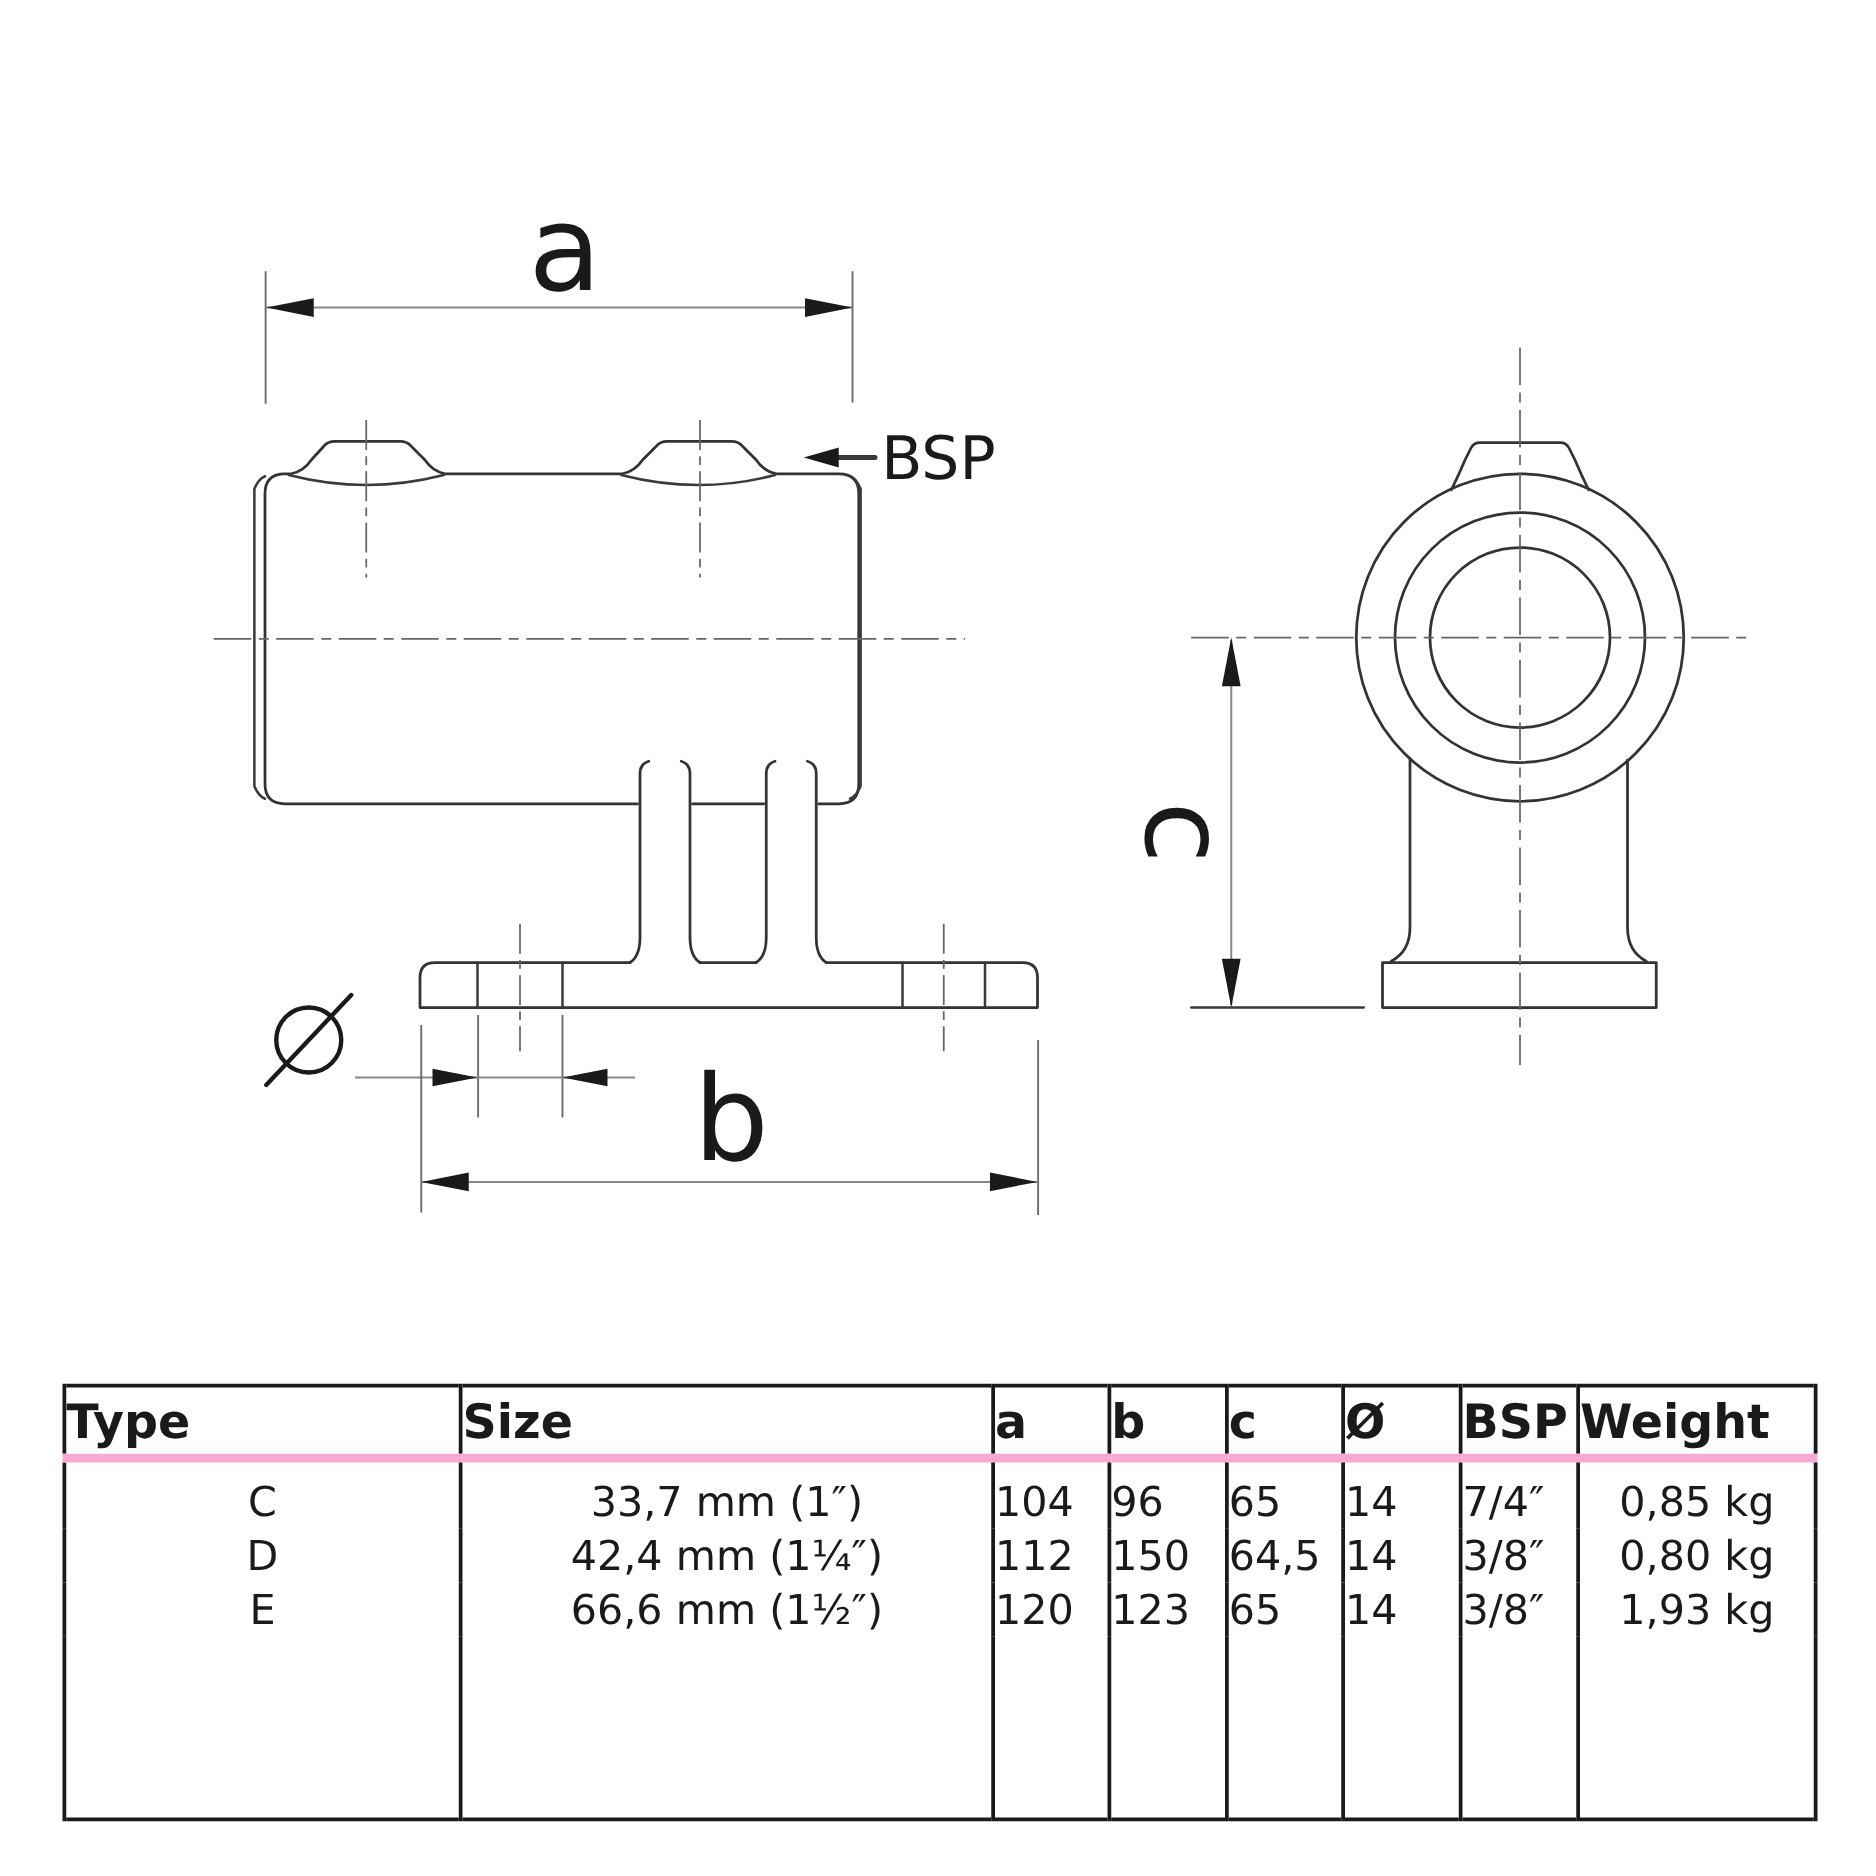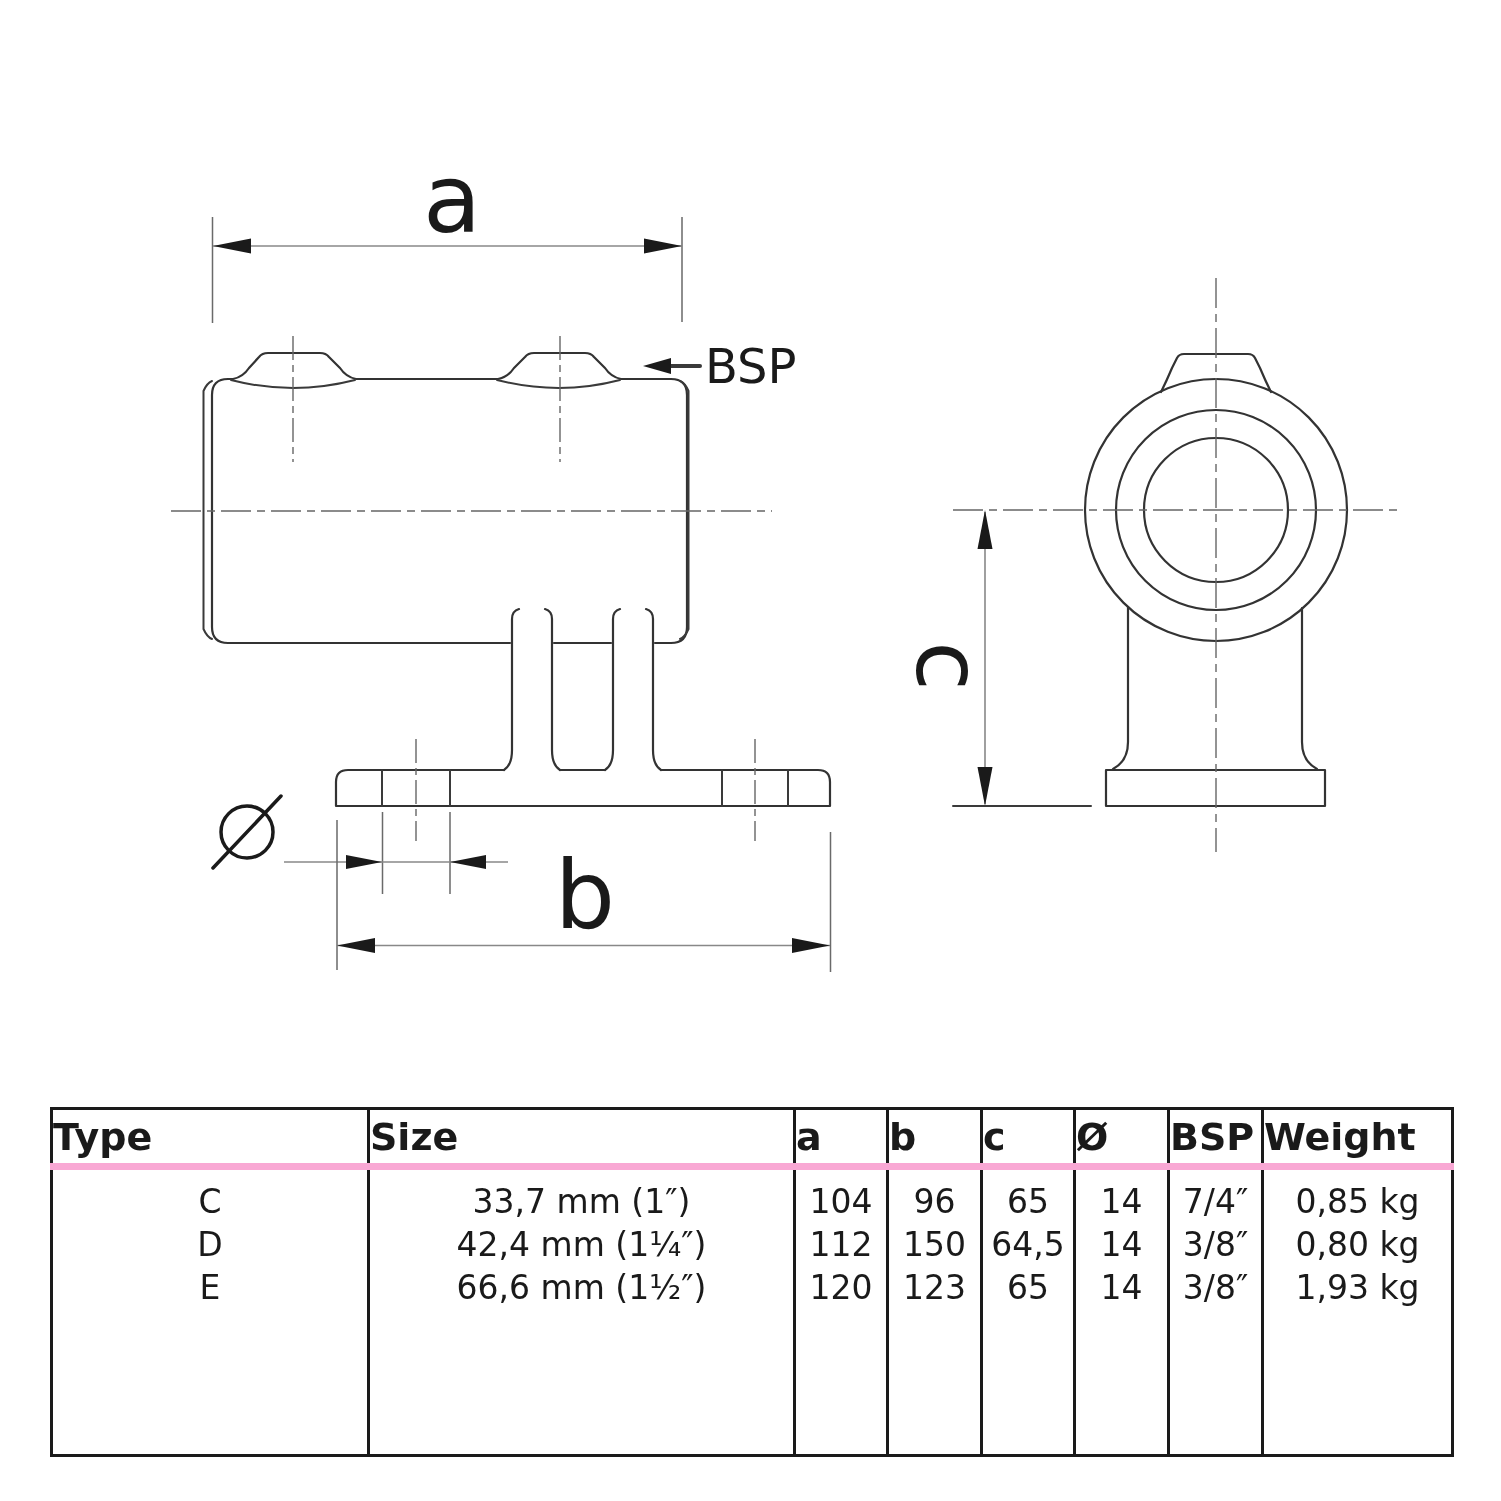--- a/index.html
+++ b/index.html
@@ -36,21 +36,21 @@
   }
   table.spec tr.hdr td{
     border-bottom:7px solid #f9a8d4;
     font-weight:bold;font-size:38px;text-align:left;
   }
   tr.hdr{height:58px;}
   tr.spacer{height:13px;}
   tr.datarow{height:43px;}
   td.c-type{text-align:center;}
   td.c-size{text-align:center;padding-left:40px;}
-  td.c-num{text-align:center;}
+  td.c-num{}
   td.c-weight{text-align:center;margin-top:36px;}
 </style>
 </head>
 <body>
 
 <svg width="1501" height="1060" viewBox="0 0 1501 1060" style="position:absolute;left:0;top:0;">
 
   <g>
 
     <path class="outline" d="

